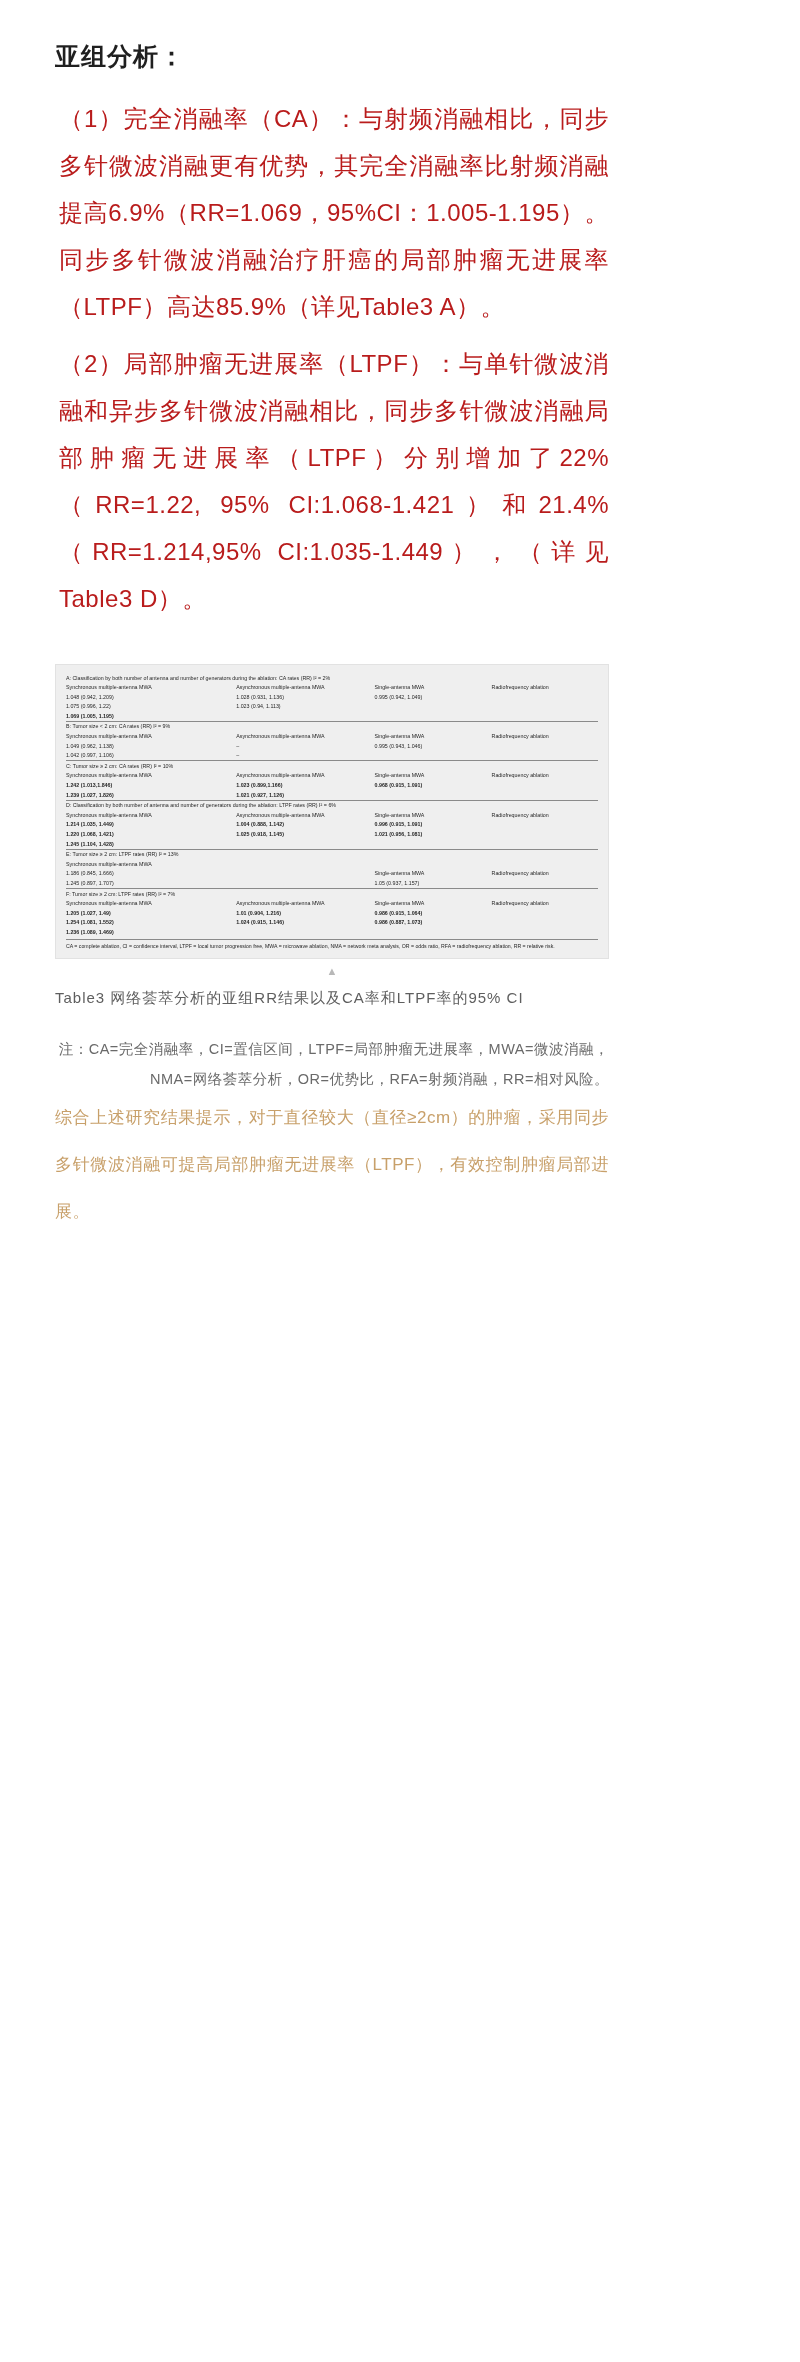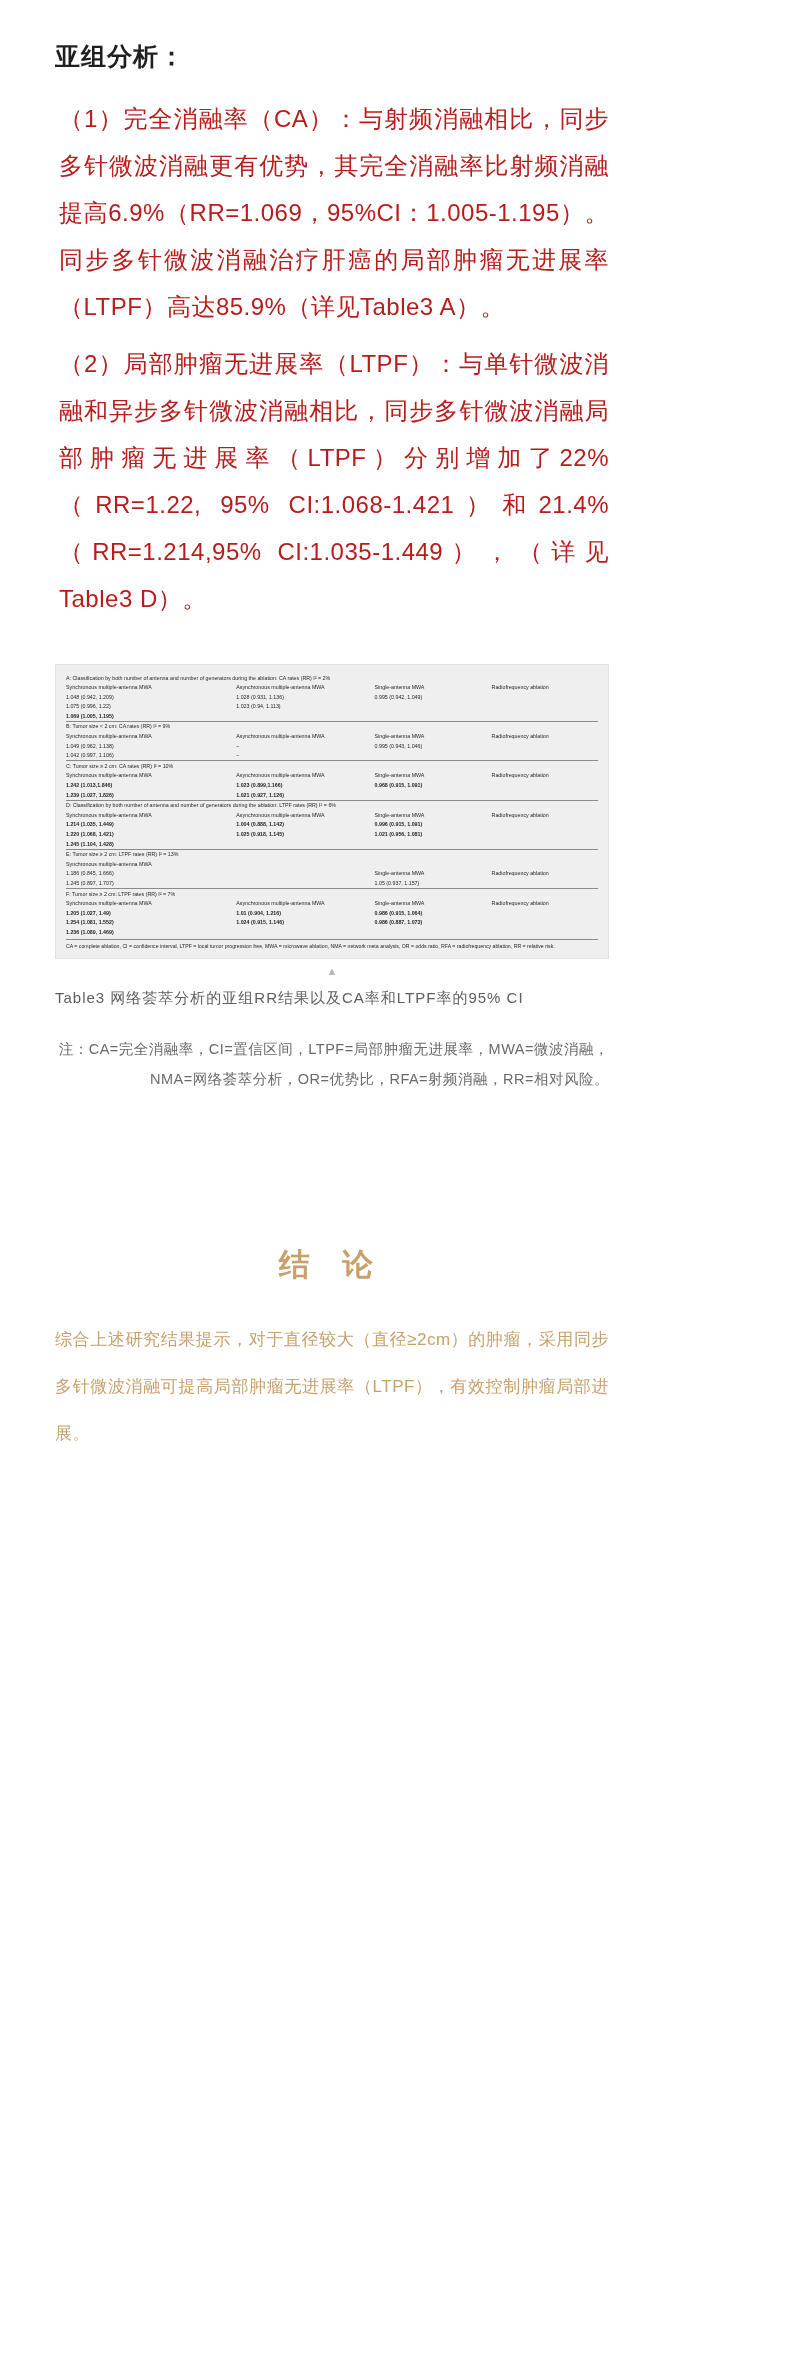--- a/index.html
+++ b/index.html
@@ -270,17 +270,16 @@
       <div class="foot-note">CA = complete ablation, CI = confidence interval, LTPF = local tumor progression free, MWA = microwave ablation, NMA = network meta analysis, OR = odds ratio, RFA = radiofrequency ablation, RR = relative risk.</div>
     </div>
 
     <div class="collapse-arrow">▲</div>
 
     <div class="fig-caption">Table3 网络荟萃分析的亚组RR结果以及CA率和LTPF率的95% CI</div>
 
     <div class="fig-note">注：CA=完全消融率，CI=置信区间，LTPF=局部肿瘤无进展率，MWA=微波消融，NMA=网络荟萃分析，OR=优势比，RFA=射频消融，RR=相对风险。</div>
   </div>
 
-  <div class="conclusion-head">结 论</div>
   <p class="conclusion-body">综合上述研究结果提示，对于直径较大（直径≥2cm）的肿瘤，采用同步多针微波消融可提高局部肿瘤无进展率（LTPF），有效控制肿瘤局部进展。</p>
 
   <div class="bottom-space"></div>
 </div>
 
 </body></html>

